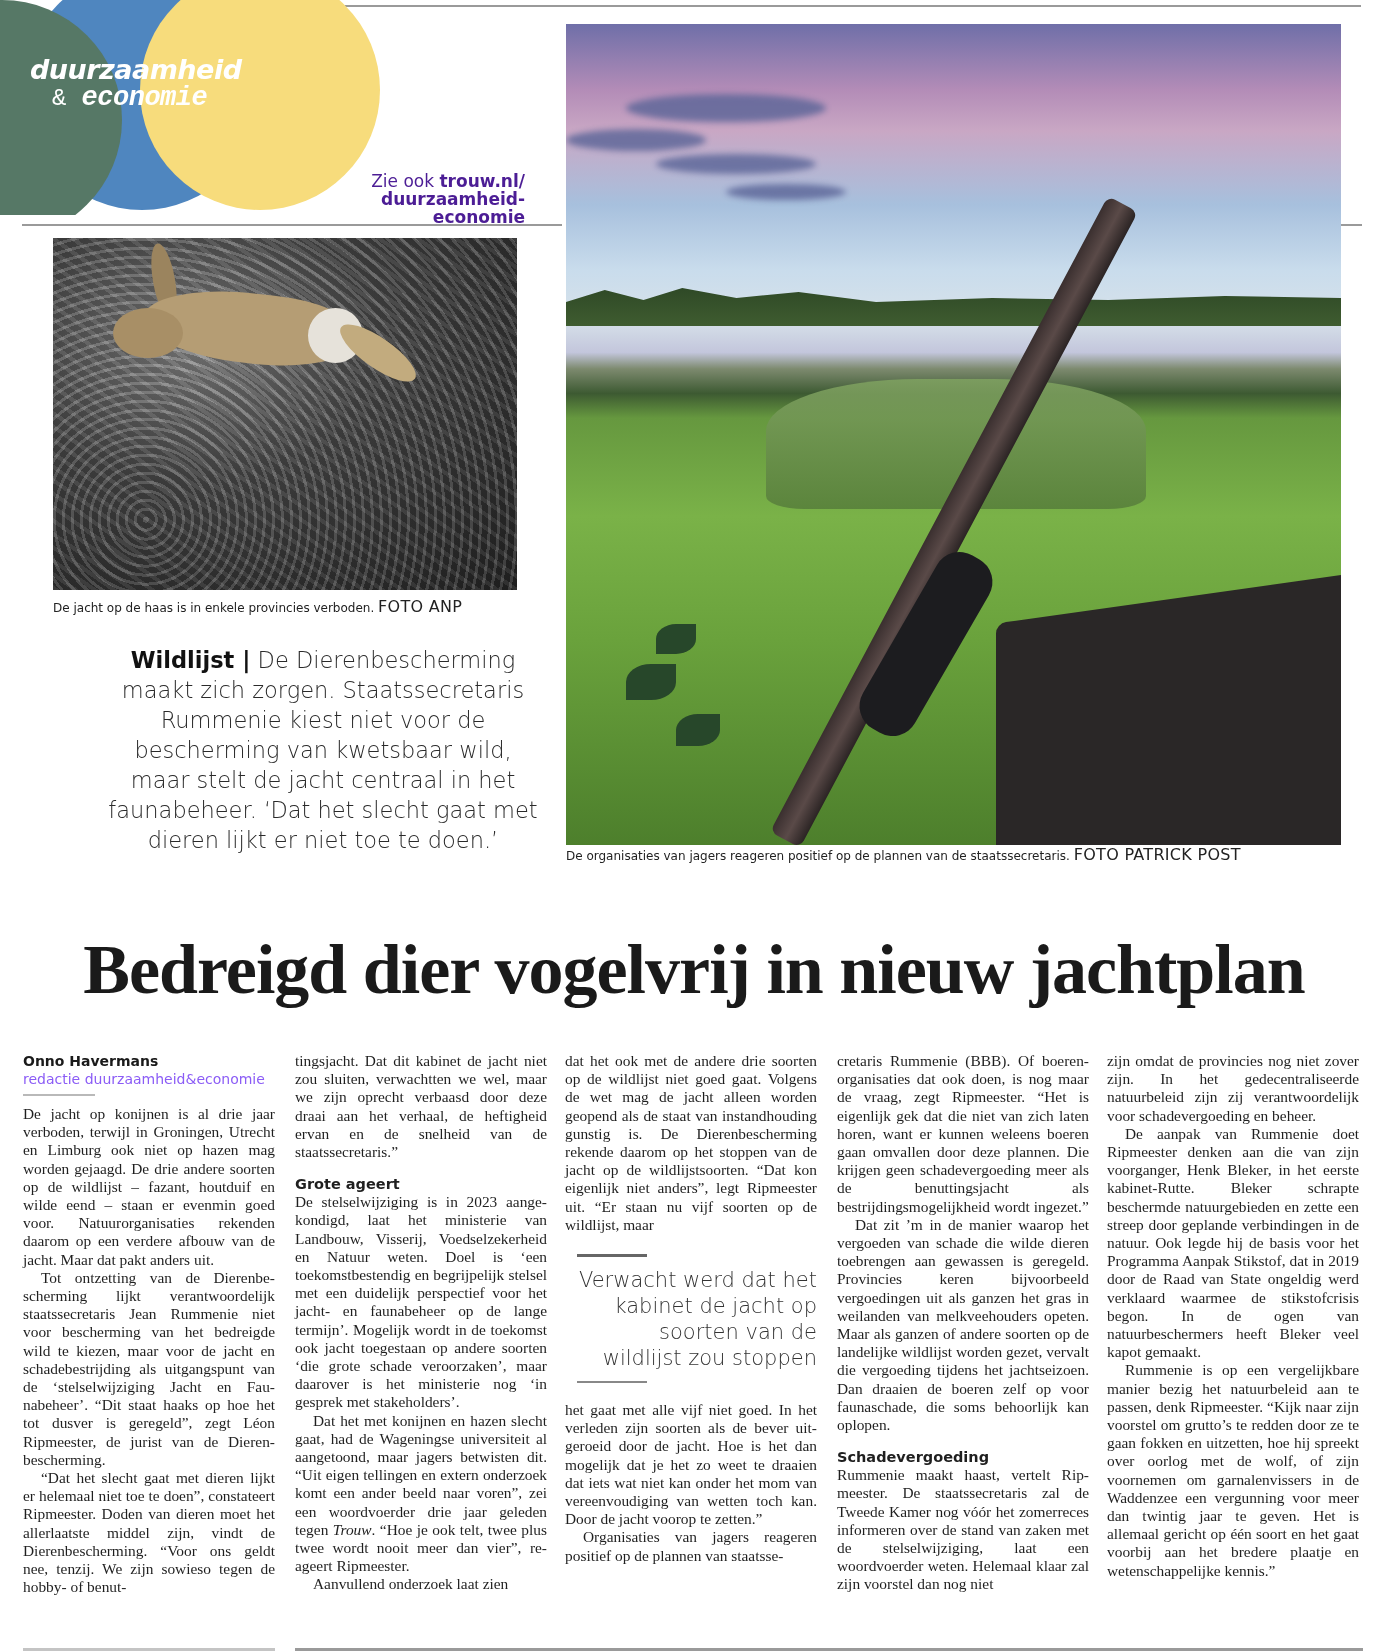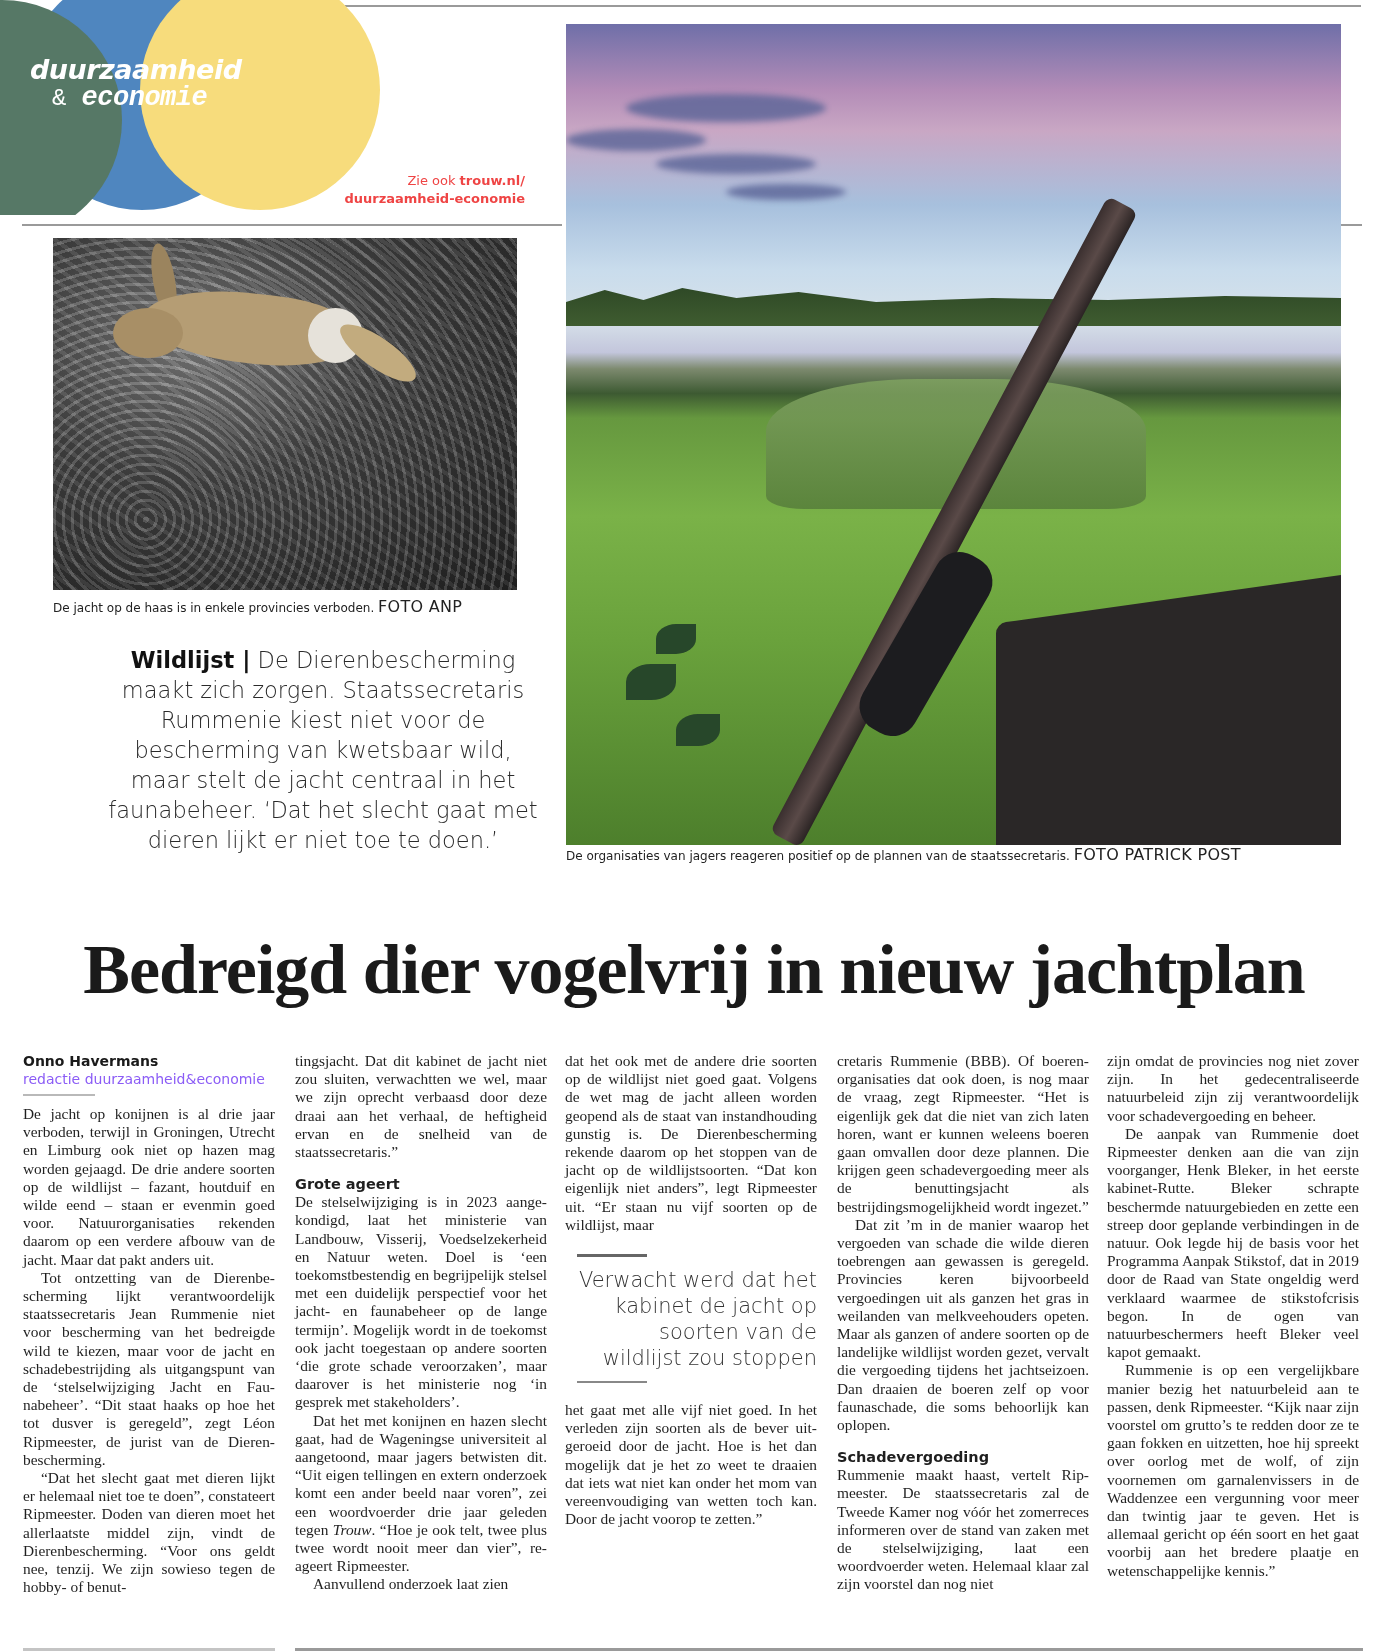--- a/index.html
+++ b/index.html
@@ -8,21 +8,21 @@
   
   .logo { left:0; top:0; width:400px; height:215px; overflow:hidden; }
   .circle { position:absolute; border-radius:50%; }
   .c-blue { left:22px; top:-30px; width:240px; height:240px; background:#4f86bf; }
   .c-yellow { left:140px; top:-30px; width:240px; height:240px; background:#f7dc7c; }
   .c-overlap { left:140px; top:-30px; width:240px; height:240px; overflow:hidden; border-radius:50%; }
   .c-overlap .inner { position:absolute; left:-118px; top:0; width:240px; height:240px; border-radius:50%; background:#567866; }
   .logo-text { position:absolute; left:30px; top:55px; color:#fff; font-family:"DejaVu Sans", sans-serif; font-weight:bold; font-style:italic; font-size:27px; line-height:29px; letter-spacing:-0.5px; }
   .logo-text .amp { font-weight:normal; font-style:normal; font-size:24px; }
   .logo-text .line2 { padding-left:22px; display:block;font-family:Liberation Mono, monospace; }
-  .see-also { right:0; top:172px; left:320px; width:205px; text-align:right; font-family:"DejaVu Sans", sans-serif; font-size:13px; line-height:18px; color:#ef4444; }
+  .see-also { right:0; top:172px; left:320px; width:205px; text-align:right; font-family:"DejaVu Sans", sans-serif; font-size:17px; line-height:18px; color:#4c1d95; }
   .see-also b { font-weight:bold; }
   .rule-top { left:345px; top:5px; width:1016px; height:2px; background:#9a9a9a; }
   .rule-mid { left:22px; top:224px; width:540px; height:2px; background:#9a9a9a; }
   .rule-mid2 { left:1338px; top:224px; width:24px; height:2px; background:#9a9a9a; }
   
   .hare { left:53px; top:238px; width:464px; height:352px; background:
       radial-gradient(ellipse at 30% 30%, #8f8f8f 0%, #4d4d4d 40%, #262626 100%); overflow:hidden; }
   .hare::before { content:""; position:absolute; inset:0; background:
       repeating-radial-gradient(circle at 20% 80%, rgba(255,255,255,0.12) 0 3px, rgba(0,0,0,0.15) 3px 9px),
       repeating-linear-gradient(35deg, rgba(255,255,255,0.08) 0 4px, rgba(0,0,0,0.1) 4px 11px); }
@@ -143,20 +143,21 @@
 </div>
 
 <div class="abs col col3">
   <p class="noind">dat het ook met de andere drie soor­ten op de wildlijst niet goed gaat. Volgens de wet mag de jacht alleen worden geopend als de staat van in­standhouding gunstig is. De Dieren­bescherming rekende daarom op het stoppen van de jacht op de wildlijst­soorten. “Dat kon eigenlijk niet an­ders”, legt Ripmeester uit. “Er staan nu vijf soorten op de wildlijst, maar</p>
   <div class="pull">
     <div class="pr-top"></div>
     <div>Verwacht werd dat het kabinet de jacht op soorten van de wildlijst zou stoppen</div>
     <div class="pr-bot"></div>
   </div>
   <p class="noind">het gaat met alle vijf niet goed. In het verleden zijn soorten als de bever uit­geroeid door de jacht. Hoe is het dan mogelijk dat je het zo weet te draaien dat iets wat niet kan onder het mom van vereenvoudiging van wetten toch kan. Door de jacht voorop te zet­ten.”</p>
+  <p>Organisaties van jagers reageren positief op de plannen van staatsse-</p>
 </div>
 
 <div class="abs col col4">
   <p class="noind">cretaris Rummenie (BBB). Of boeren­organisaties dat ook doen, is nog maar de vraag, zegt Ripmeester. “Het is eigenlijk gek dat die niet van zich laten horen, want er kunnen weleens boeren gaan omvallen door deze plannen. Die krijgen geen schadever­goeding meer als de benuttingsjacht als bestrijdingsmogelijkheid wordt ingezet.”</p>
   <p>Dat zit ’m in de manier waarop het vergoeden van schade die wilde die­ren toebrengen aan gewassen is gere­geld. Provincies keren bijvoorbeeld vergoedingen uit als ganzen het gras in weilanden van melkveehouders opeten. Maar als ganzen of andere soorten op de landelijke wildlijst worden gezet, vervalt die vergoeding tijdens het jachtseizoen. Dan draaien de boeren zelf op voor faunaschade, die soms behoorlijk kan oplopen.</p>
   <h3>Schadevergoeding</h3>
   <p class="noind">Rummenie maakt haast, vertelt Rip­meester. De staatssecretaris zal de Tweede Kamer nog vóór het zomer­reces informeren over de stand van zaken met de stelselwijziging, laat een woordvoerder weten. Helemaal klaar zal zijn voorstel dan nog niet</p>
 </div>
 
 <div class="abs col col5">

